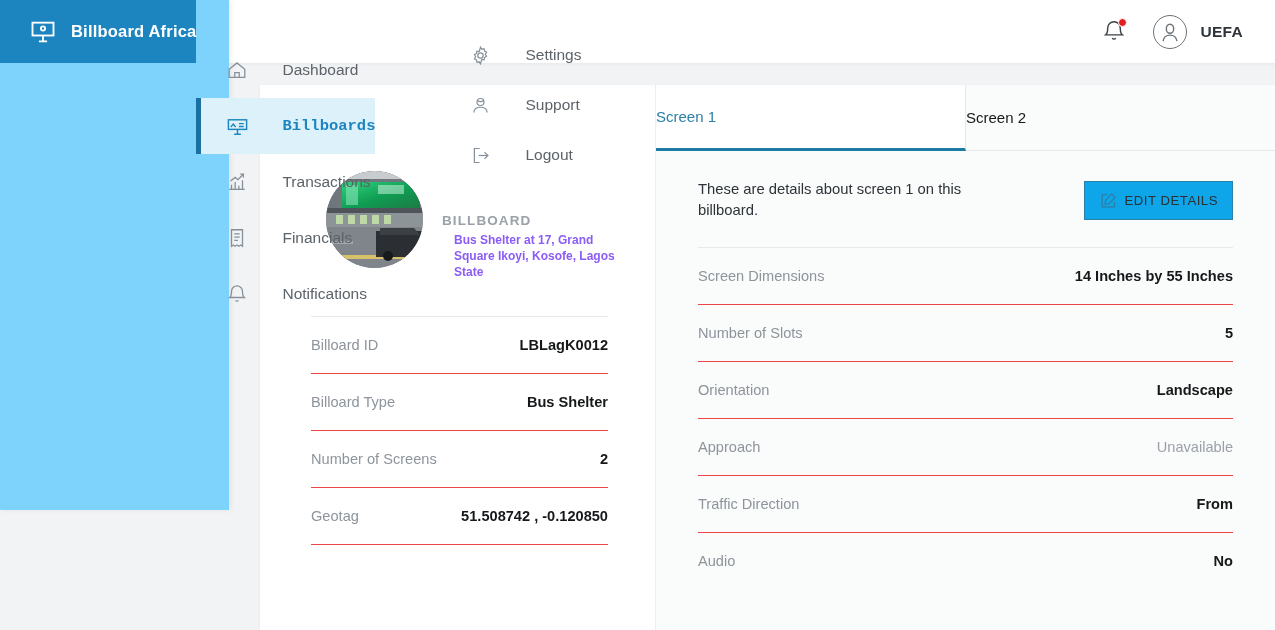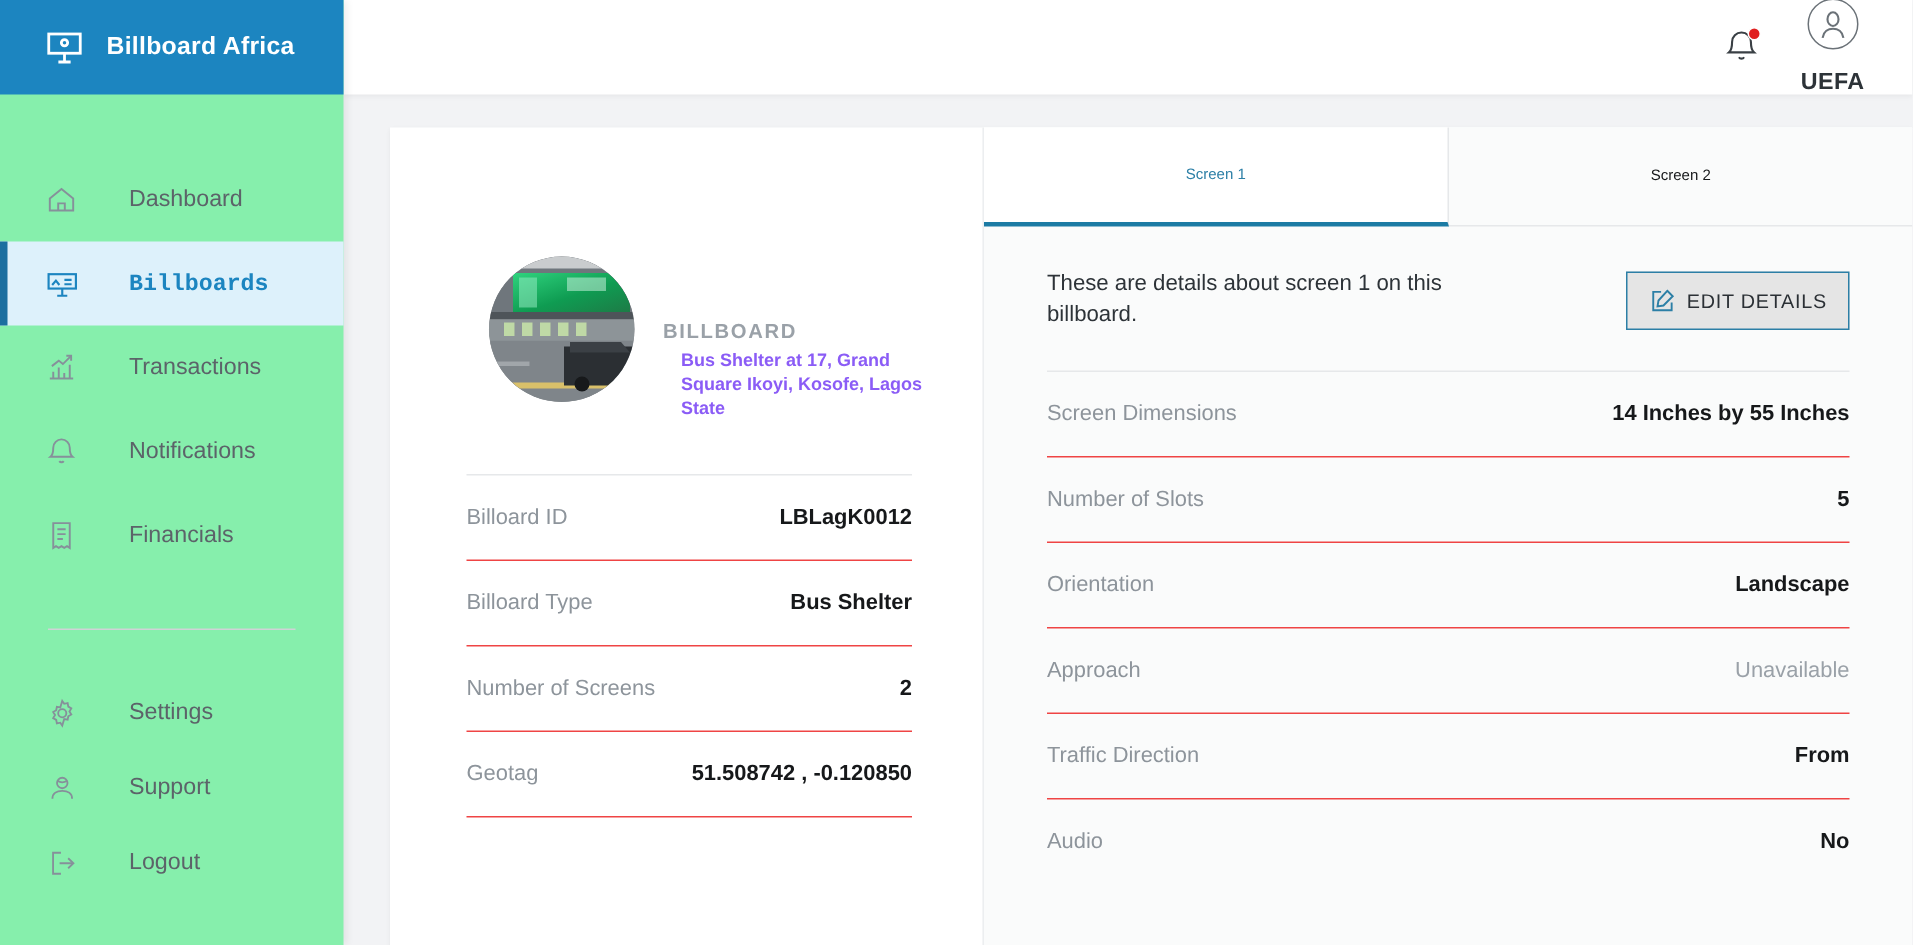--- a/index.html
+++ b/index.html
@@ -6,23 +6,23 @@
   html, body {
     width: 1275px; height: 630px;
     overflow: hidden;
     font-family: "Liberation Sans", sans-serif;
     background: #f2f3f5;
   }
   .app { position: relative; width: 1275px; height: 630px; display: flex; }
 
   
   .sidebar {
-    width: 229px; height: 630px;
-    background: #86efac;
-    display: flex; flex-direction: column;
+    width: 229px; height: 510px;
+    background: #7dd3fc;
+    display: flex; flex-direction: row;
     position: relative; z-index: 3;
     box-shadow: 2px 0 5px rgba(0,0,0,0.07);
   }
   .brand {
     height: 63px; background: #1c85c0;
     display: flex; align-items: center; gap: 13px;
     padding-left: 28px; flex: none;
   }
   .brand-icon { width: 30px; height: 30px; color: #fff; display:flex; align-items:center; justify-content:center; }
   .brand-text {
@@ -52,21 +52,21 @@
     display: flex; align-items: center; justify-content: flex-end;
     padding-right: 32px; gap: 26px; z-index: 2;
     box-shadow: 0 1px 4px rgba(0,0,0,0.06);
   }
   .bell-wrap { position: relative; width: 26px; height: 30px; cursor: pointer; }
   .bell-dot {
     position: absolute; right: 0px; top: 1px;
     width: 9px; height: 9px; border-radius: 50%;
     background: #e02020; border: 1.5px solid #fff;
   }
-  .user-box { display: flex; align-items: center; gap: 13px; cursor: pointer; flex-direction: column; }
+  .user-box { display: flex; align-items: center; gap: 13px; cursor: pointer; }
   .avatar {
     width: 34px; height: 34px; border-radius: 50%;
     border: 1.4px solid #6b7278; display: flex; align-items: center; justify-content: center;
     color: #6b7278; overflow: hidden;
   }
   .user-name { font-size: 15.5px; color: #2d3338; font-weight: bold; letter-spacing: .3px;}
 
   
   .content {
     position: absolute; left: 229px; top: 63px; right: 0; bottom: 0;
@@ -102,37 +102,37 @@
   .row .val { color: #16181a; font-weight: bold; }
   .row .val.muted { color: #9aa1a8; font-weight: normal; }
 
   
   .right-col {
     flex: 1; background: #fafbfb; display: flex; flex-direction: column;
     border-left: 1px solid #eceef0;
   }
   .tabs { display: flex; height: 66px; flex: none; }
   .tab {
-    flex: 1; display: flex; align-items: center; justify-content: center;
-    font-size: 10px; color: #16181a; cursor: pointer;
+    flex: 1; display: flex; align-items: center; justify-content: flex-start;
+    font-size: 15px; color: #16181a; cursor: pointer;
     background: #fafbfb; border-bottom: 1px solid #e6e8ea;
   }
   .tab:first-child { border-right: 1px solid #e6e8ea; }
   .tab.active {
     color: #2c7fa6; background: #ffffff;
     border-bottom: 3px solid #1c7ba4;
   }
   .screen-intro {
     display: flex; align-items: flex-start; justify-content: space-between;
     padding: 28px 42px 0 42px;
   }
   .intro-text { font-size: 14.8px; color: #2d3338; line-height: 1.42; max-width: 270px; }
   .edit-btn {
     display: flex; align-items: center; gap: 7px;
-    border: 1px solid #2c7fa6; background: #e5e5e5;
+    border: 1px solid #2c7fa6; background: #0ea5e9;
     padding: 9px 14px; cursor: pointer;
     font-size: 13.2px; color: #2b3035; letter-spacing: .5px;
     margin-top: 2px;
   }
   .edit-btn .ed-ico { color: #2c7fa6; display:flex; }
   .rows-right { margin: 26px 42px 0 42px; }
   .rows-right .row { height: 57px; }
 
   .icon svg { display: block; }
 </style>
@@ -184,35 +184,35 @@
             <path d="M5 11l5-4 3 2.5 6-6"></path>
               <path d="M15.5 3.5H19V7"></path>
           </svg>
         </span>
         <span>Transactions</span>
       </div>
 
       <div class="nav-item">
         <span class="nav-ico icon">
           <svg width="22" height="22" viewBox="0 0 24 24" fill="none" stroke="currentColor" stroke-width="1.4">
+            <path d="M6 3h12v18l-2-1.3-2 1.3-2-1.3-2 1.3-2-1.3L6 21z"></path>
+            <path d="M9 7.5h6M9 11h6M9 14.5h4"></path>
+          </svg>
+        </span>
+        <span>Financials</span>
+      </div>
+
+      <div class="nav-item">
+        <span class="nav-ico icon">
+          <svg width="22" height="22" viewBox="0 0 24 24" fill="none" stroke="currentColor" stroke-width="1.4">
             <path d="M12 3.2a6 6 0 0 0-6 6c0 5-2 6.6-2 6.6h16s-2-1.6-2-6.6a6 6 0 0 0-6-6z"></path>
             <path d="M10.4 19a1.9 1.9 0 0 0 3.2 0"></path>
           </svg>
         </span>
         <span>Notifications</span>
-      </div>
-
-      <div class="nav-item">
-        <span class="nav-ico icon">
-          <svg width="22" height="22" viewBox="0 0 24 24" fill="none" stroke="currentColor" stroke-width="1.4">
-            <path d="M6 3h12v18l-2-1.3-2 1.3-2-1.3-2 1.3-2-1.3L6 21z"></path>
-            <path d="M9 7.5h6M9 11h6M9 14.5h4"></path>
-          </svg>
-        </span>
-        <span>Financials</span>
       </div>
     </div>
 
     <div class="nav-sep"></div>
 
     <div class="nav-lower">
       <div class="nav-item">
         <span class="nav-ico icon">
           <svg width="21" height="21" viewBox="0 0 24 24" fill="none" stroke="currentColor" stroke-width="1.4">
             <circle cx="12" cy="12" r="3.1"></circle>

